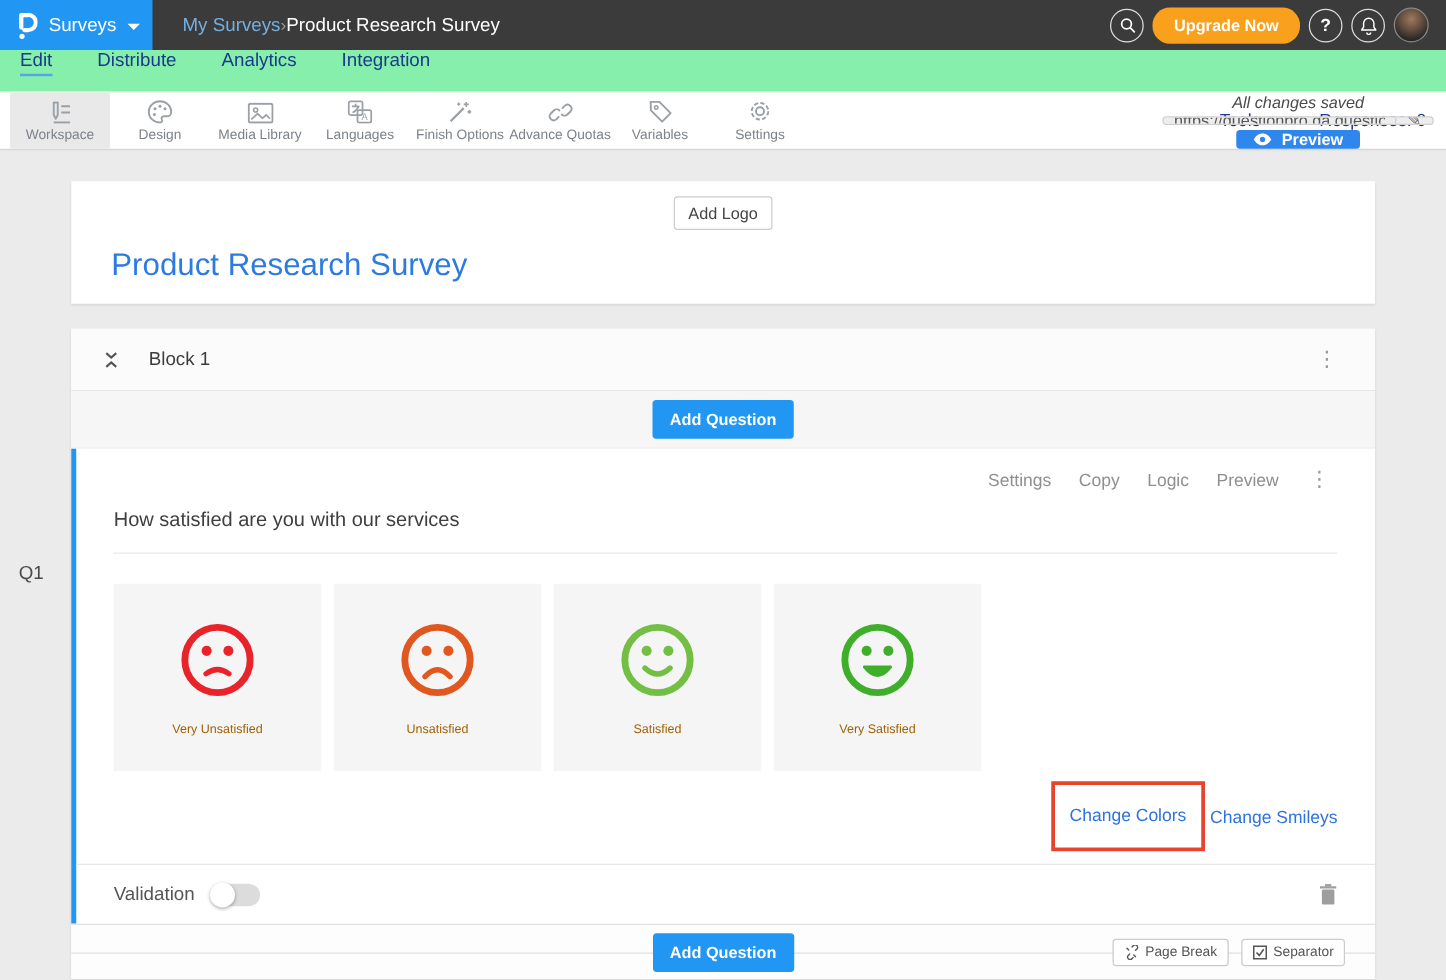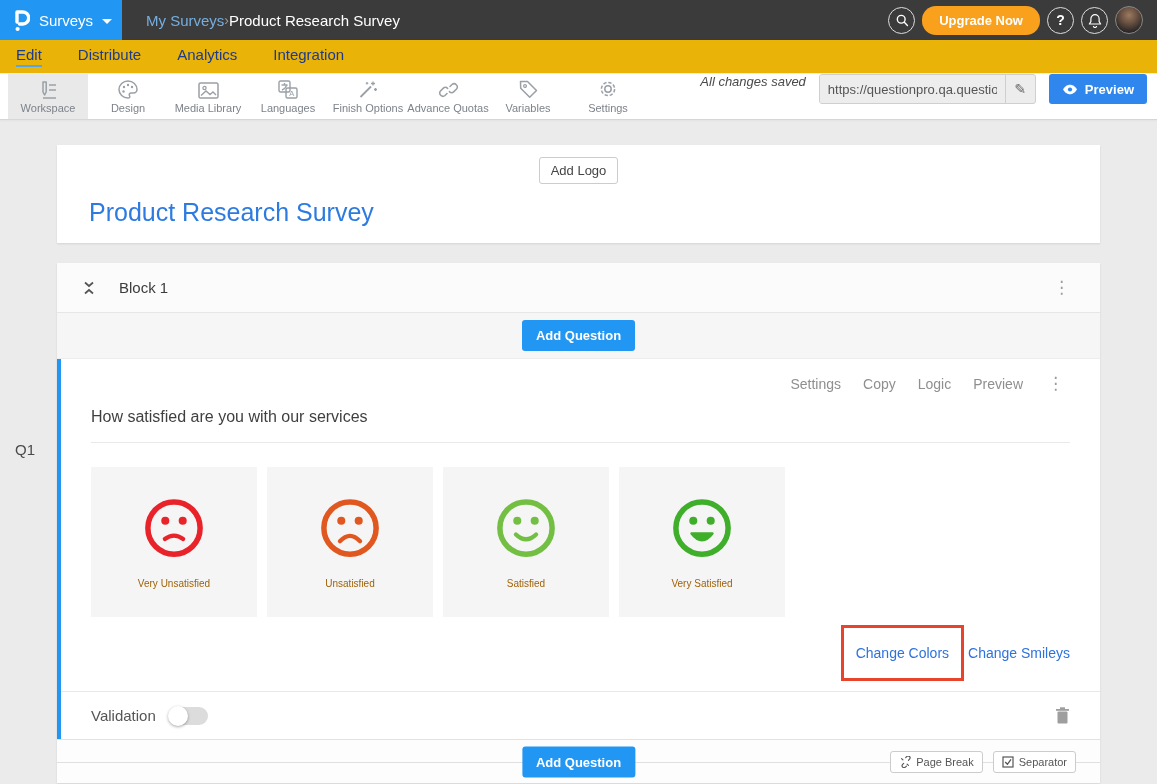--- a/index.html
+++ b/index.html
@@ -19,39 +19,39 @@
   .crumb-current { color:#fff; }
   .topbar-right { margin-left:auto; display:flex; align-items:center; gap:7px; padding-right:14px; }
   .circle-btn { width:27px; height:27px; border-radius:50%; border:1.5px solid #ddd; display:flex;
     align-items:center; justify-content:center; color:#fff; font-size:14px; font-weight:bold; cursor:pointer; }
   .upgrade-btn { background:#f9a11d; color:#fff; font-size:13px; font-weight:bold; border:none;
     border-radius:14px; padding:7px 17px; cursor:pointer; }
   .avatar { width:28px; height:28px; border-radius:50%; border:1.5px solid #888; cursor:pointer;
     background:radial-gradient(circle at 50% 32%, #9b7b60 0%, #6e5444 34%, #2e2a29 72%, #1c1a19 100%); }
 
   
-  .subnav { height:34px; background:#eab308; display:flex; align-items:center; padding:0 16px;
+  .subnav { height:34px; background:#86efac; display:flex; align-items:flex-start; padding:0 16px;
     border-bottom:1px solid #ececec; }
   .subnav-tabs { display:flex; gap:36px; }
   .subnav-tab { color:#1b3a8c; font-size:15px; font-weight:500; cursor:pointer; padding-bottom:2px; }
   .subnav-tab.active { border-bottom:2px solid #56a5e8; }
   .subnav-right { margin-left:auto; display:flex; align-items:center; gap:34px; color:#1b3a8c; font-size:14px;margin-top:48px; }
   .tools-dd { font-weight:500; cursor:pointer; display:flex; align-items:center; gap:5px; }
   .tools-dd .caret { width:0; height:0; border-left:4px solid transparent; border-right:4px solid transparent;
     border-top:5px solid #1b3a8c; }
 
   
   .toolbar { height:46px; background:#fff; border-bottom:1px solid #d6d6d6; display:flex; align-items:stretch;
     padding:0 10px 0 8px; box-shadow:0 1px 2px rgba(0,0,0,0.04); }
   .tool-item { width:80px; display:flex; flex-direction:column; align-items:center; justify-content:center;
     gap:3px; cursor:pointer; }
   .tool-item.active { background:#e9e9e9; }
   .tool-item .t-icon { color:#9aa0a6; height:19px; display:flex; align-items:flex-end; }
   .tool-item .t-label { font-size:11px; color:#7d838a; white-space:nowrap; }
-  .toolbar-right { margin-left:auto; display:flex; gap:13px; }
+  .toolbar-right { margin-left:auto; display:flex; align-items:center; gap:4px;flex-direction:column; }
   .saved-status { font-style:italic; font-size:13px; color:#4a4a4a; }
   .url-group { display:flex; height:30px; border:1px solid #cfcfcf; border-radius:3px; background:#ededed; overflow:hidden; }
   .url-input { width:185px; border:none; background:#ededed; padding:0 8px; font-size:13px; color:#555; outline:none;
     font-family:"Liberation Sans",sans-serif; }
   .url-edit { width:30px; display:flex; align-items:center; justify-content:center; border-left:1px solid #cfcfcf;
     color:#666; font-size:14px; cursor:pointer; }
   .preview-btn { height:30px; background:#2f87ee; border:none; border-radius:3px; color:#fff; font-size:13px;
     font-weight:bold; padding:0 13px; display:flex; align-items:center; gap:7px; cursor:pointer; }
 
   
@@ -98,21 +98,21 @@
     box-shadow:0 1px 3px rgba(0,0,0,0.35); }
   .trash-btn { margin-left:auto; cursor:pointer; display:flex; }
 
   .block-footer { height:44px; background:#fdfdfd; border-top:1px solid #e2e2e2; position:relative; }
   .footer-line { position:absolute; left:0; right:0; top:50%; border-top:1px solid #e0e0e0; }
   .footer-addq { position:absolute; left:50%; top:50%; transform:translate(-50%,-50%); }
   .footer-buttons { position:absolute; right:24px; top:50%; transform:translateY(-50%); display:flex; gap:10px; }
   .small-btn { background:#fff; border:1px solid #ccc; border-radius:3px; font-size:11px; color:#555;
     padding:4px 8px; display:flex; align-items:center; gap:5px; cursor:pointer; font-family:"Liberation Sans",sans-serif; }
 
-  .q-index { position:absolute; left:15px; top:296px; font-size:15px; color:#4a4a4a; }
+  .q-index { position:absolute; left:15px; top:305px; font-size:15px; color:#4a4a4a; }
 </style>
 </head>
 <body>
 
 <div class="topbar">
   <div class="logo-area">
     <svg width="20" height="26" viewBox="0 0 20 26">
       <path d="M7 15 V5 H12.5 a6 6 0 0 1 .4 12 H9.5" fill="none" stroke="#fff" stroke-width="3.4" stroke-linejoin="round" stroke-linecap="round"></path>
       <circle cx="7.6" cy="22" r="2.1" fill="#fff"></circle>
     </svg>

